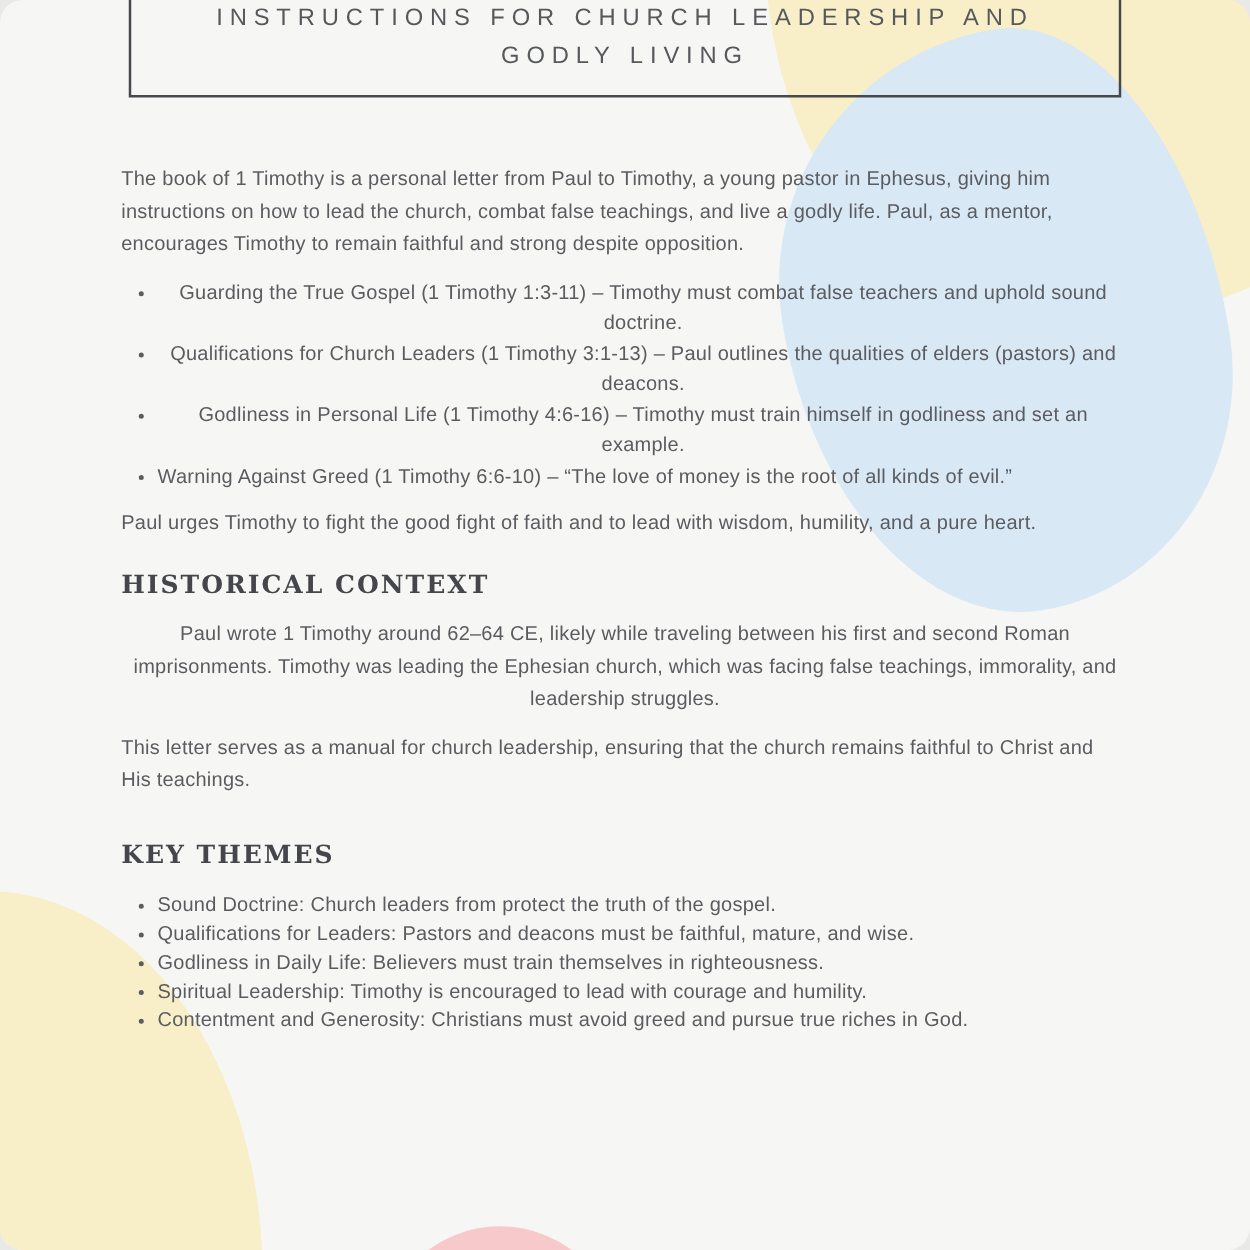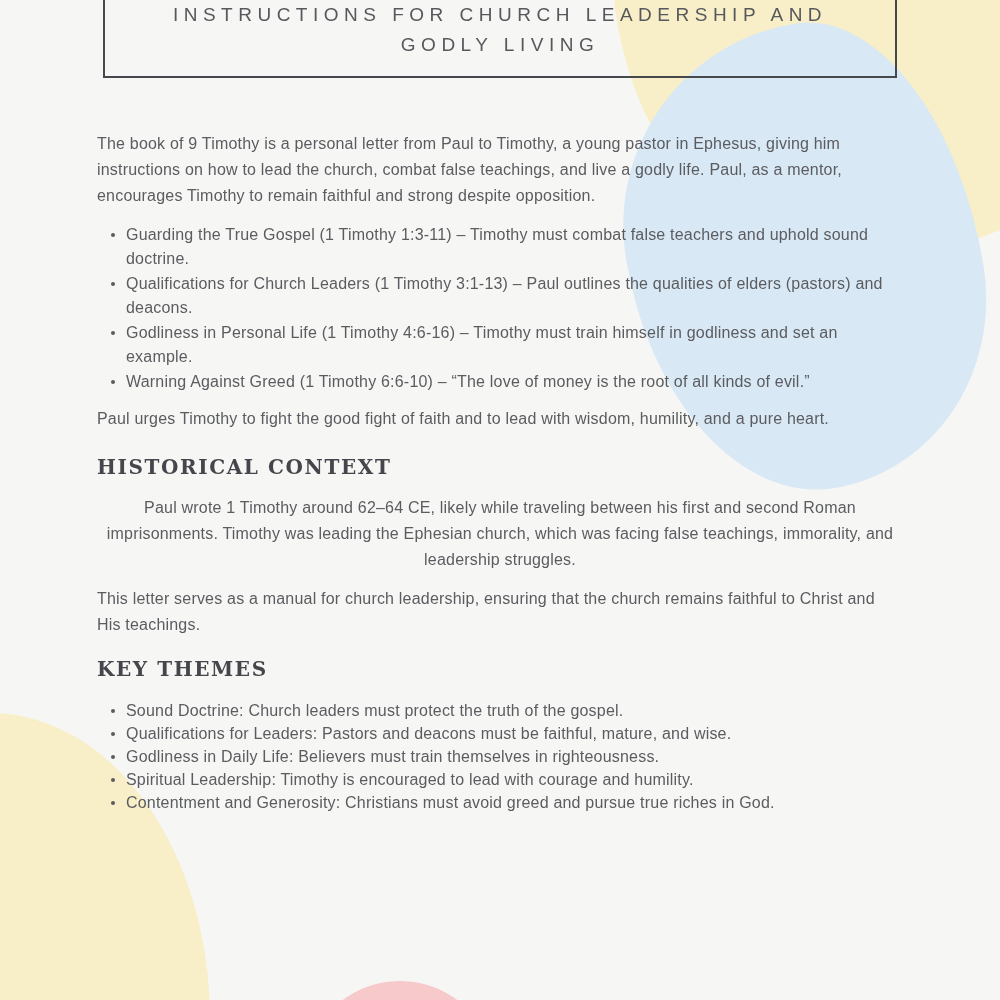--- a/index.html
+++ b/index.html
@@ -1,20 +1,21 @@
 <!DOCTYPE html>
 <html style="--background: #f6f6f4; --text: #5b5c60; --heading: #45464b; --border: #47484c; --blob-yellow: #f8efc8; --blob-blue: #d8e8f5; --blob-pink-corner: #fbd2da; --blob-pink-bottom: #f8c9ca;"><head>
 <meta charset="utf-8">
 <style>
   html,body{margin:0;padding:0;background:#e9e9e7;}
   .canvas{
     position:relative;width:1000px;height:1000px;overflow:hidden;
     background:var(--background,#f6f6f4);
     font-family:"Liberation Sans",sans-serif;
     color:var(--text,#5b5c60);
+    border-radius:18px;
   }
   
   .blob{position:absolute;z-index:0;}
   .blob-pink-corner{
     left:925px;top:-62px;width:190px;height:110px;
     background:var(--blob-pink-corner,#fbd2da);
     border-radius:50%;transform:rotate(-24deg);
   }
   .blob-yellow-tr{
     left:612px;top:-322px;width:540px;height:578px;
@@ -50,25 +51,25 @@
   }
   
   .content{position:absolute;left:97px;top:131px;width:806px;z-index:2;}
   .sec-heading{
     font-family:"DejaVu Serif","Liberation Serif",serif;
     font-weight:bold;font-size:20px;line-height:24px;letter-spacing:1.6px;
     color:var(--heading,#45464b);margin:0;
   }
   .h-summary{margin-bottom:29px;}
   .h-hc{margin-top:23px;margin-bottom:16px;}
-  .h-kt{margin-top:19px;margin-bottom:18px;}
+  .h-kt{margin-top:33px;margin-bottom:18px;}
   .para{font-size:16px;line-height:26px;letter-spacing:0.2px;margin:0;}
   .para-gap{margin-bottom:14px;}
   .hc-p1{margin-bottom:13px;text-align:center;}
-  ul.blist{list-style:none;margin:0;padding:0;}
+  ul.blist{list-style:none;margin:0;padding:0;text-align:center;}
   ul.instructions{margin-bottom:12px;}
   .blist li{
     display:flex;align-items:flex-start;
     font-size:16px;line-height:24px;letter-spacing:0.2px;margin:0 0 1px 0;
   }
   .themes li{line-height:23px;margin:0;}
   .bullet-dot{
     flex:none;width:4px;height:4px;border-radius:50%;
     background:var(--text,#5b5c60);margin:10px 11px 0 14px;
   }
@@ -85,21 +86,21 @@
   <div class="blob blob-pink-bottom"></div>
 
   <div class="title-box">
     <div class="title-line">INSTRUCTIONS FOR CHURCH LEADERSHIP AND</div>
     <div class="title-line">GODLY LIVING</div>
   </div>
 
   <div class="content">
 
 
-    <p class="para para-gap">The book of 9 Timothy is a personal letter from Paul to Timothy, a young pastor in Ephesus, giving him instructions on how to lead the church, combat false teachings, and live a godly life. Paul, as a mentor, encourages Timothy to remain faithful and strong despite opposition.</p>
+    <p class="para para-gap">The book of 1 Timothy is a personal letter from Paul to Timothy, a young pastor in Ephesus, giving him instructions on how to lead the church, combat false teachings, and live a godly life. Paul, as a mentor, encourages Timothy to remain faithful and strong despite opposition.</p>
 
 
     <ul class="blist instructions">
       <li>
         <span class="bullet-dot"></span>
         <span>Guarding the True Gospel (1 Timothy 1:3-11) – Timothy must combat false teachers and uphold sound doctrine.</span>
       </li>
       <li>
         <span class="bullet-dot"></span>
         <span>Qualifications for Church Leaders (1 Timothy 3:1-13) – Paul outlines the qualities of elders (pastors) and deacons.</span>
@@ -119,21 +120,21 @@
     <h2 class="sec-heading h-hc">HISTORICAL CONTEXT</h2>
 
     <p class="para hc-p1">Paul wrote 1 Timothy around 62–64 CE, likely while traveling between his first and second Roman imprisonments. Timothy was leading the Ephesian church, which was facing false teachings, immorality, and leadership struggles.</p>
     <p class="para">This letter serves as a manual for church leadership, ensuring that the church remains faithful to Christ and His teachings.</p>
 
     <h2 class="sec-heading h-kt">KEY THEMES</h2>
 
     <ul class="blist themes">
       <li>
         <span class="bullet-dot"></span>
-        <span>Sound Doctrine: Church leaders must protect the truth of the gospel.</span>
+        <span>Sound Doctrine: Church leaders from protect the truth of the gospel.</span>
       </li>
       <li>
         <span class="bullet-dot"></span>
         <span>Qualifications for Leaders: Pastors and deacons must be faithful, mature, and wise.</span>
       </li>
       <li>
         <span class="bullet-dot"></span>
         <span>Godliness in Daily Life: Believers must train themselves in righteousness.</span>
       </li>
       <li>

